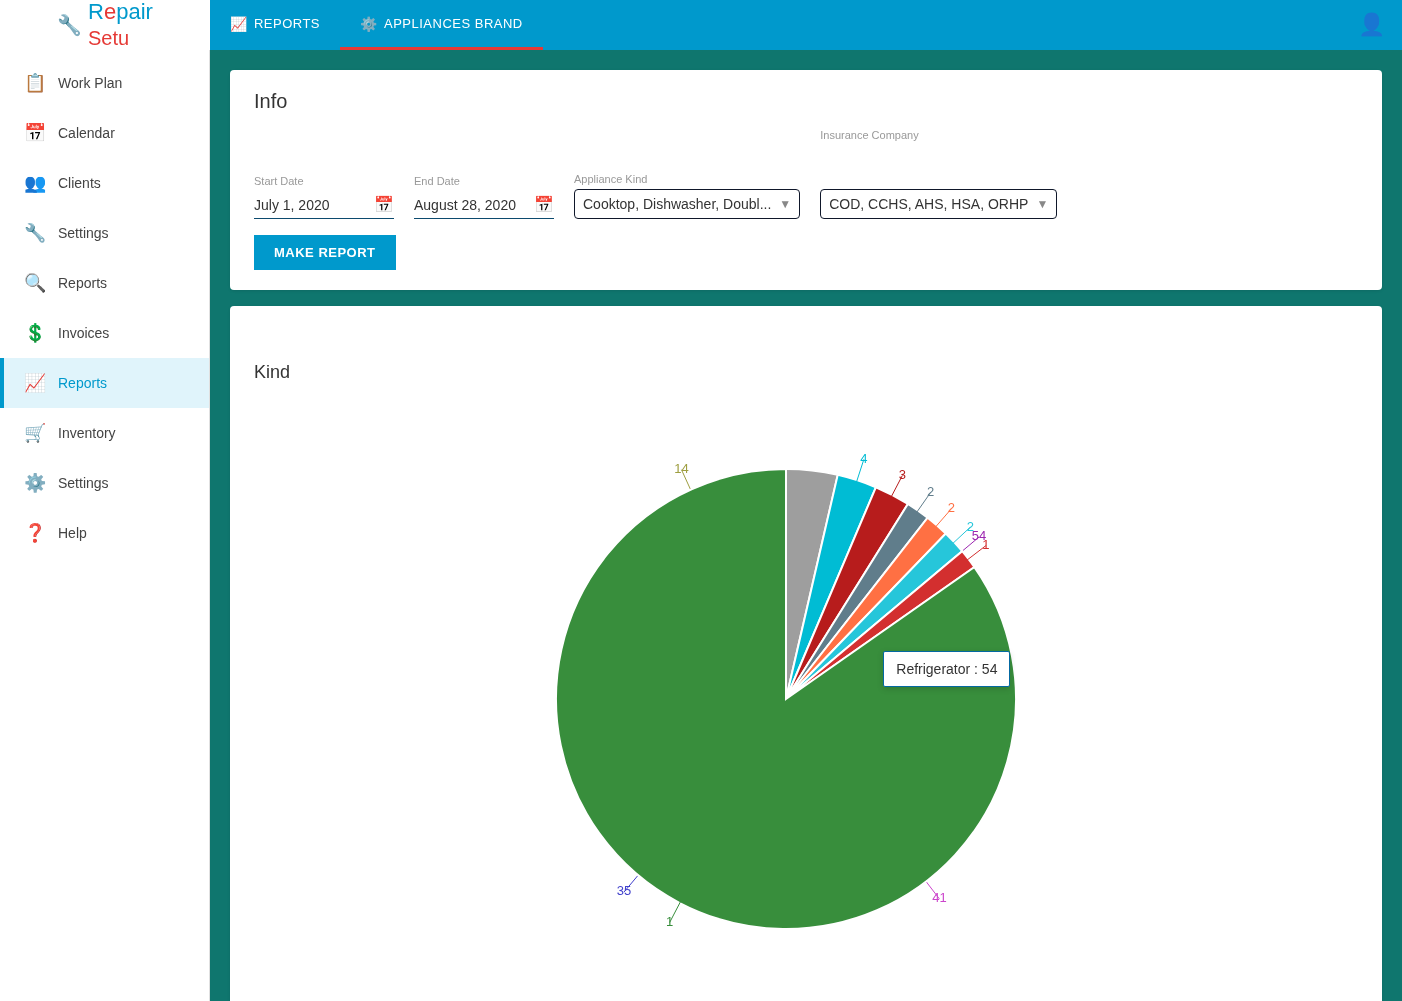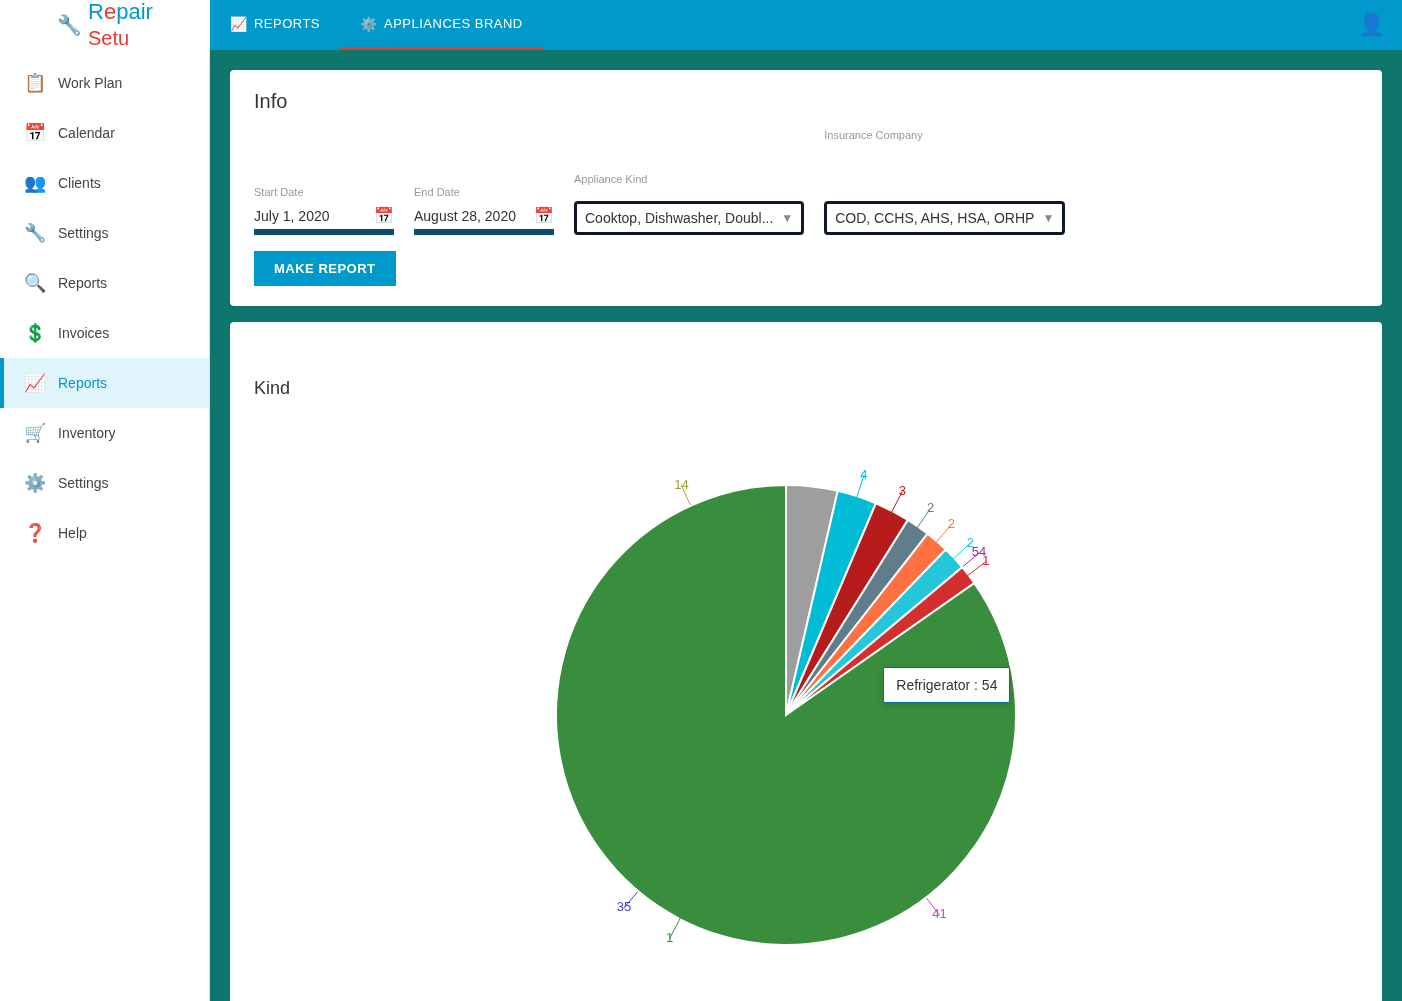--- a/index.html
+++ b/index.html
@@ -135,33 +135,32 @@
       min-width: 140px;
     }
     .field-label {
       font-size: 11px;
       color: #999;
       margin-bottom: 4px;
     }
     .field-value {
       font-size: 14px;
       color: #333;
-      border-bottom: 6px solid #0c4a6e;
+      border-bottom: 1px solid #0c4a6e;
       padding: 4px 0;
       display: flex;
       align-items: center;
       justify-content: space-between;
       gap: 8px;
     }
     .field-value.with-dropdown {
-      border: 3px solid #0f172a;
+      border: 1px solid #0f172a;
       border-radius: 4px;
       padding: 6px 8px;
       background: white;
-      margin-top: 12px;
     }
     .cal-icon { color: #888; font-size: 16px; cursor: pointer; }
     .dropdown-arrow { color: #888; font-size: 12px; cursor: pointer; }
     .make-report-btn {
       background: #0099cc;
       color: white;
       border: none;
       padding: 10px 20px;
       font-size: 13px;
       font-weight: 600;

